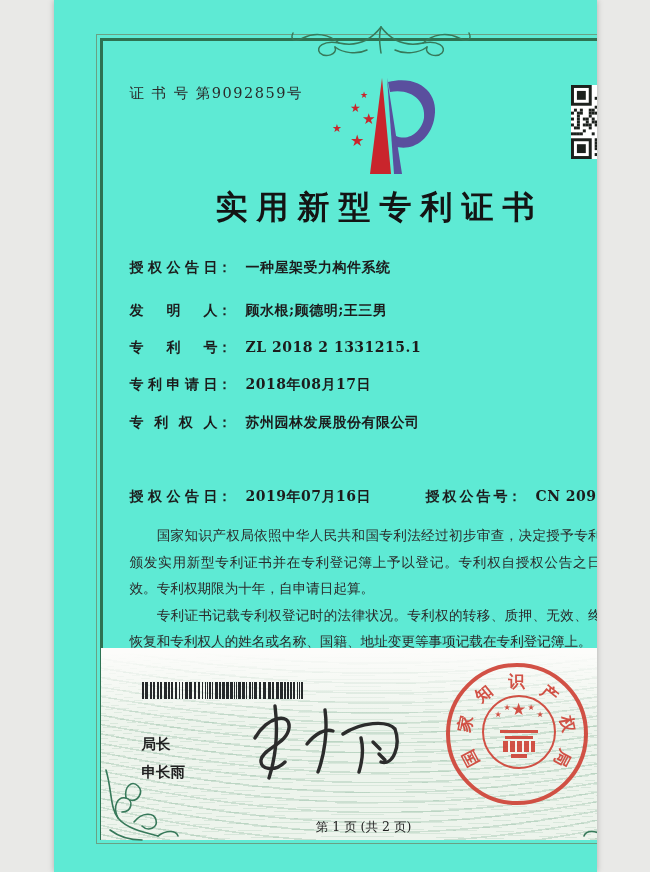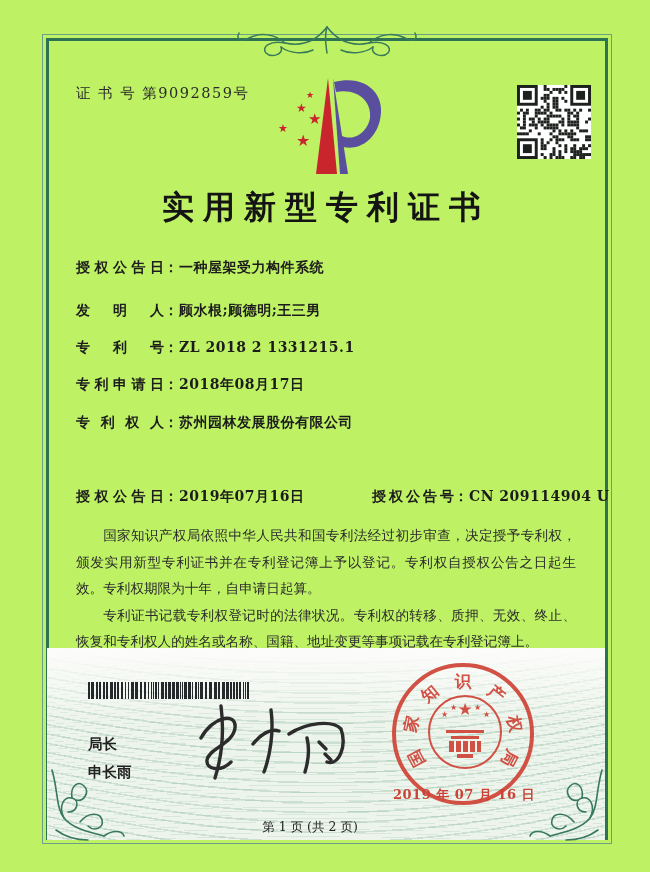--- a/index.html
+++ b/index.html
@@ -1,16 +1,16 @@
 <!DOCTYPE html>
 <html><head>
 <meta charset="utf-8">
 <style>
   html,body{margin:0;padding:0;background:#e9e9e7;}
-  #cert{position:relative;width:650px;height:872px;margin:0 auto;background:#bef264;
+  #cert{position:relative;width:543px;height:872px;margin:0 auto;background:#5eead4;
         font-family:"DejaVu Serif","Liberation Serif",serif;overflow:hidden;
         box-shadow:0 0 6px rgba(0,0,0,.25);}
   
   .frame-outer{position:absolute;left:42px;top:34px;width:568px;height:808px;
         border:1px solid #6aa184;}
   .frame-inner{position:absolute;left:3px;top:3px;right:3px;bottom:3px;
         border:3px solid #2d7252;}
   
   .pattern{position:absolute;left:47px;top:648px;width:558px;height:192px;
       background:
@@ -23,21 +23,21 @@
       color:#2a2a2a;}
   .logo{position:absolute;left:270px;top:72px;}
   .qr{position:absolute;left:517px;top:85px;width:74px;height:74px;background:#fff;}
   .title{position:absolute;left:42px;top:186px;width:568px;text-align:center;
       font-size:32px;font-weight:bold;letter-spacing:9px;color:#141414;}
   .frow{position:absolute;left:76px;height:20px;white-space:nowrap;
       font-size:14px;font-weight:600;color:#1c1c1c;}
   .flabel{display:inline-block;width:88px;text-align:justify;text-align-last:justify;
       vertical-align:top;}
   .fcolon{display:inline-block;vertical-align:top;}
-  .fvalue{display:inline-block;margin-left:1px;vertical-align:top;letter-spacing:.5px;}
+  .fvalue{display:inline-block;margin-left:14px;vertical-align:top;letter-spacing:.5px;}
   .pair2{position:absolute;left:296px;top:0;}
   .pair2 .flabel{width:82px;}
   .body-text{position:absolute;left:76px;top:522px;width:500px;font-size:13.6px;
       line-height:1.95;color:#2b2b2b;text-align:justify;}
   .body-text p{margin:0;text-indent:2em;}
   .barcode{position:absolute;left:88px;top:682px;width:164px;height:17px;}
   .signer-title{position:absolute;left:88px;top:735px;font-size:14.5px;font-weight:700;color:#222;}
   .signer-name{position:absolute;left:88px;top:763px;font-size:14.5px;font-weight:600;color:#222;}
   .signature{position:absolute;left:185px;top:698px;}
   .seal{position:absolute;left:392px;top:663px;width:142px;height:142px;opacity:.94;}
@@ -437,17 +437,16 @@
       <div class="smstar" style="left:11px;top:13px">★</div>
       <div class="smstar" style="left:20px;top:6px">★</div>
       <div class="smstar" style="left:44px;top:6px">★</div>
       <div class="smstar" style="left:53px;top:13px">★</div>
       <div class="gate1"></div>
       <div class="gate2"></div>
       <div class="gate3"></div>
       <div class="gate4"></div>
     </div>
   </div>
-  <div class="seal-date">2019 年 07 月 16 日</div>
 
   <div class="footer">第 1 页 (共 2 页)</div>
 
 </div>
 
 </body></html>

